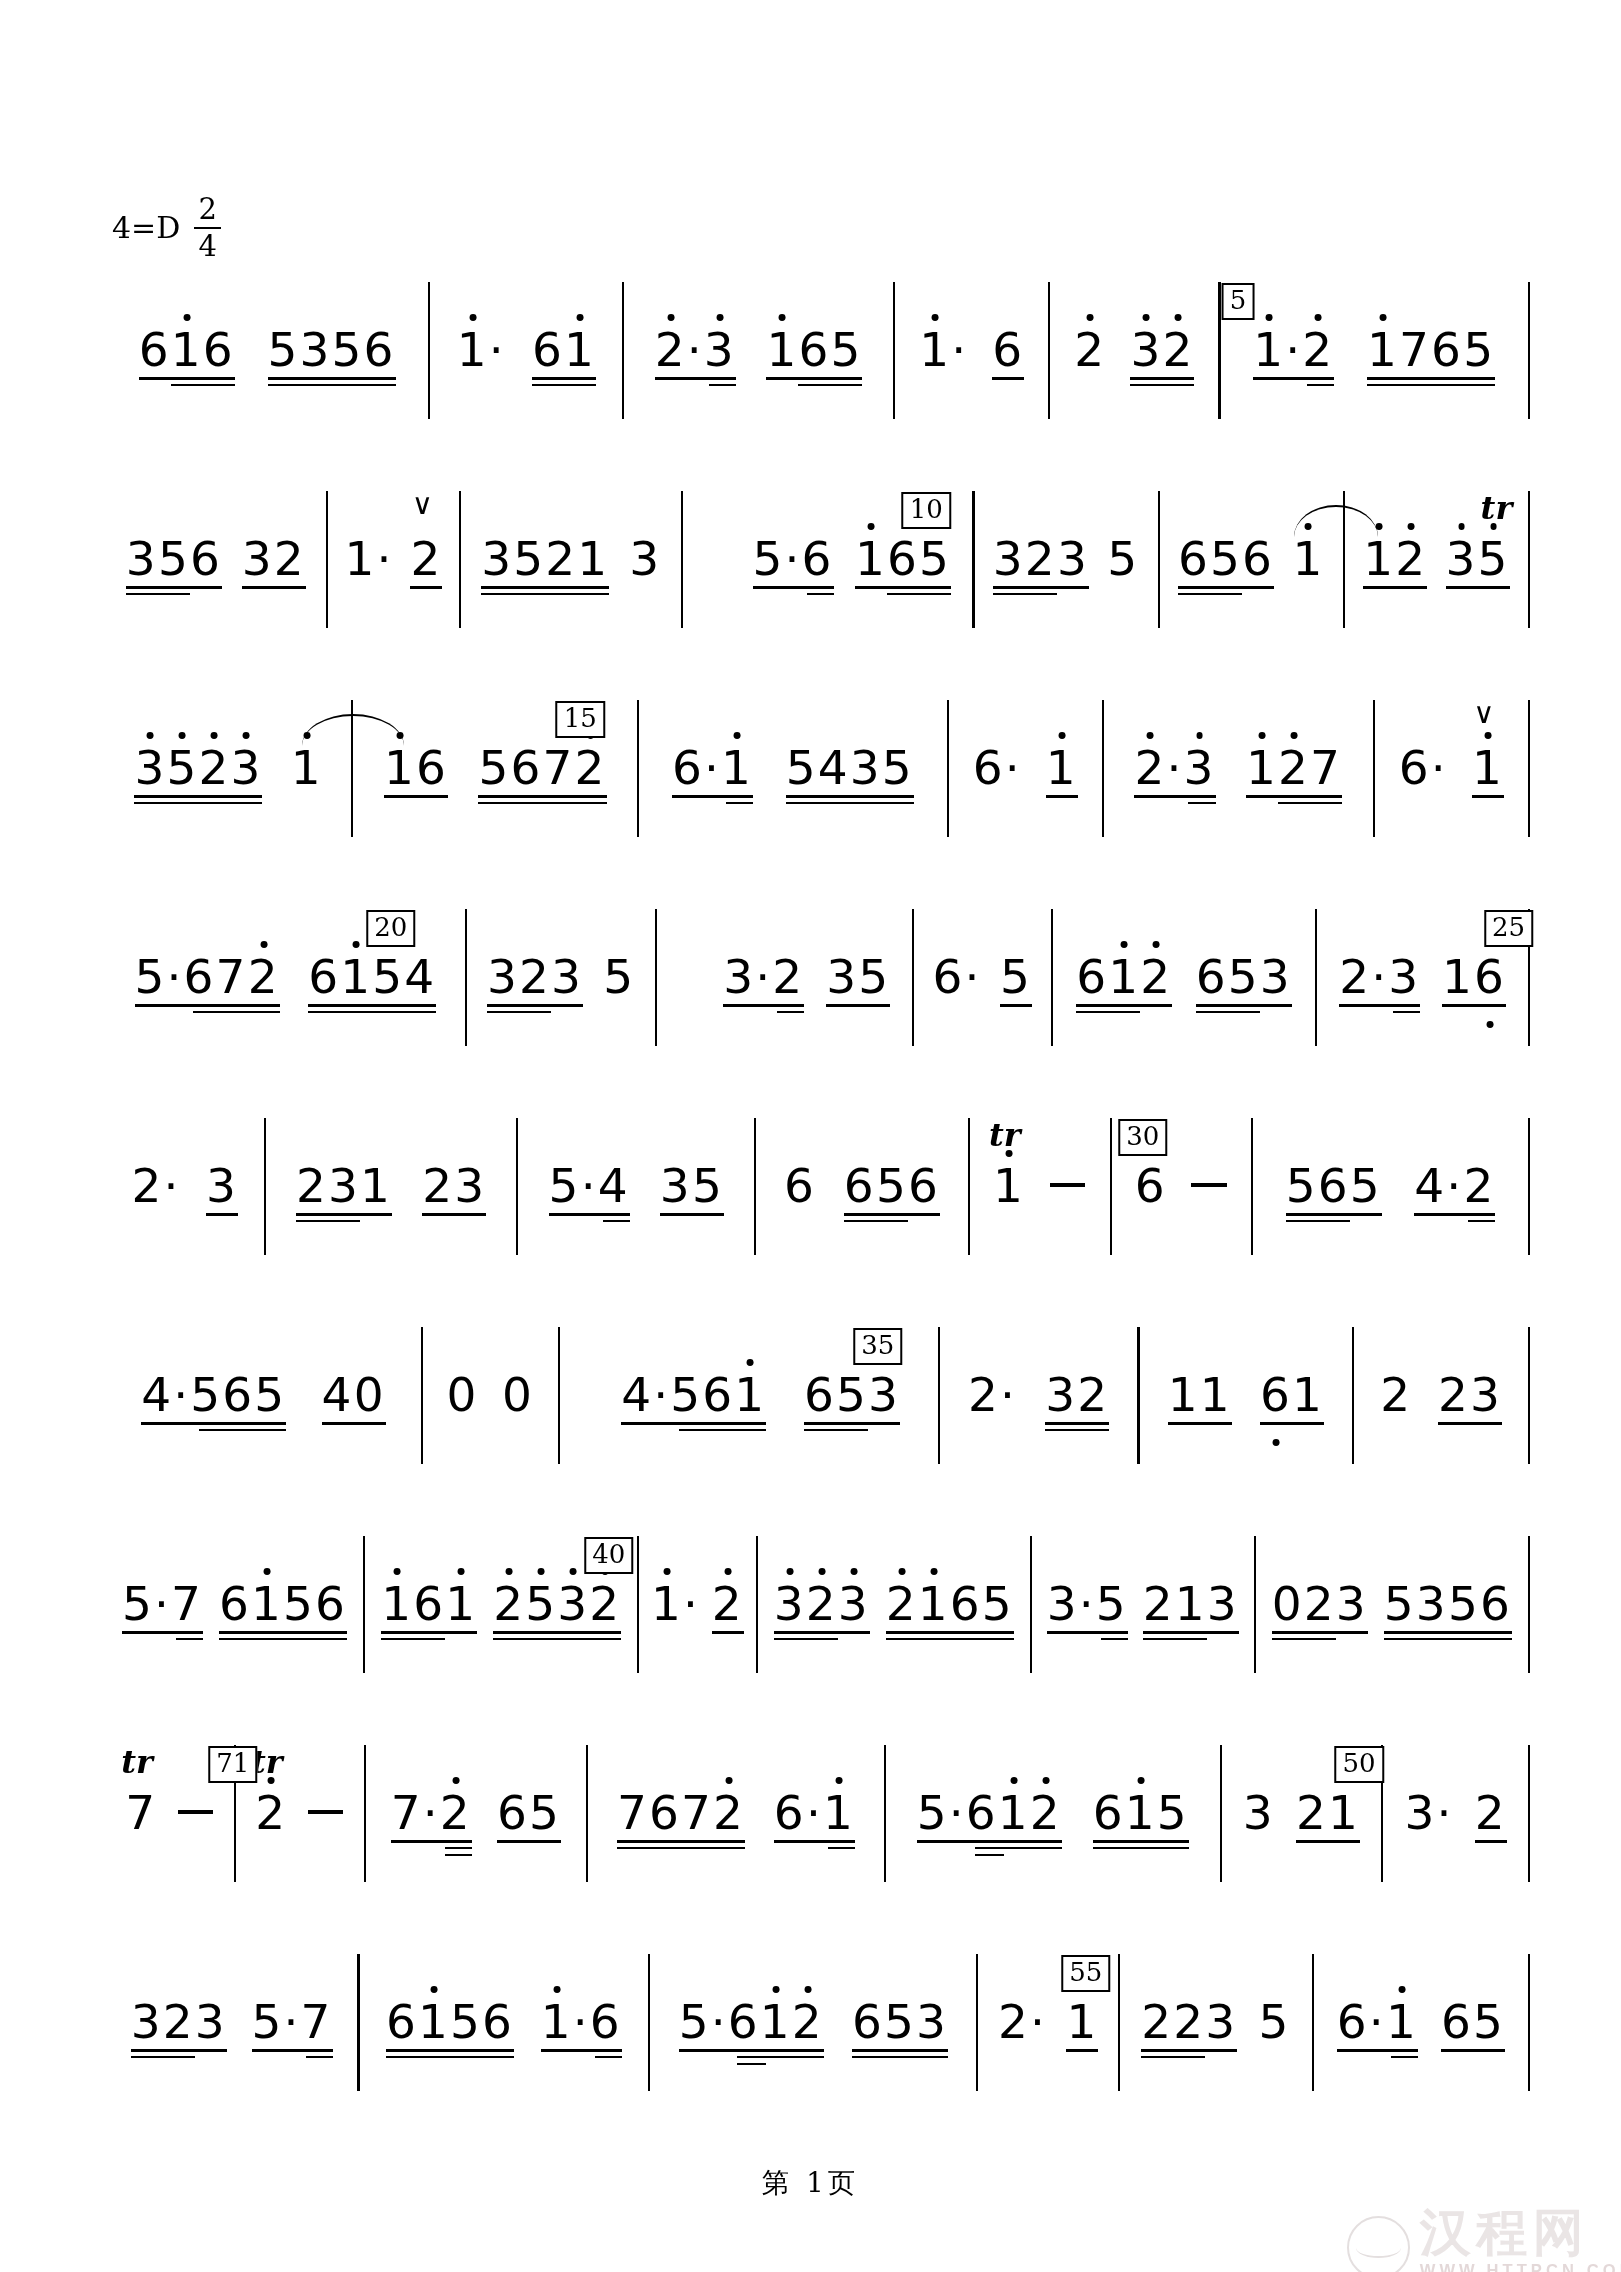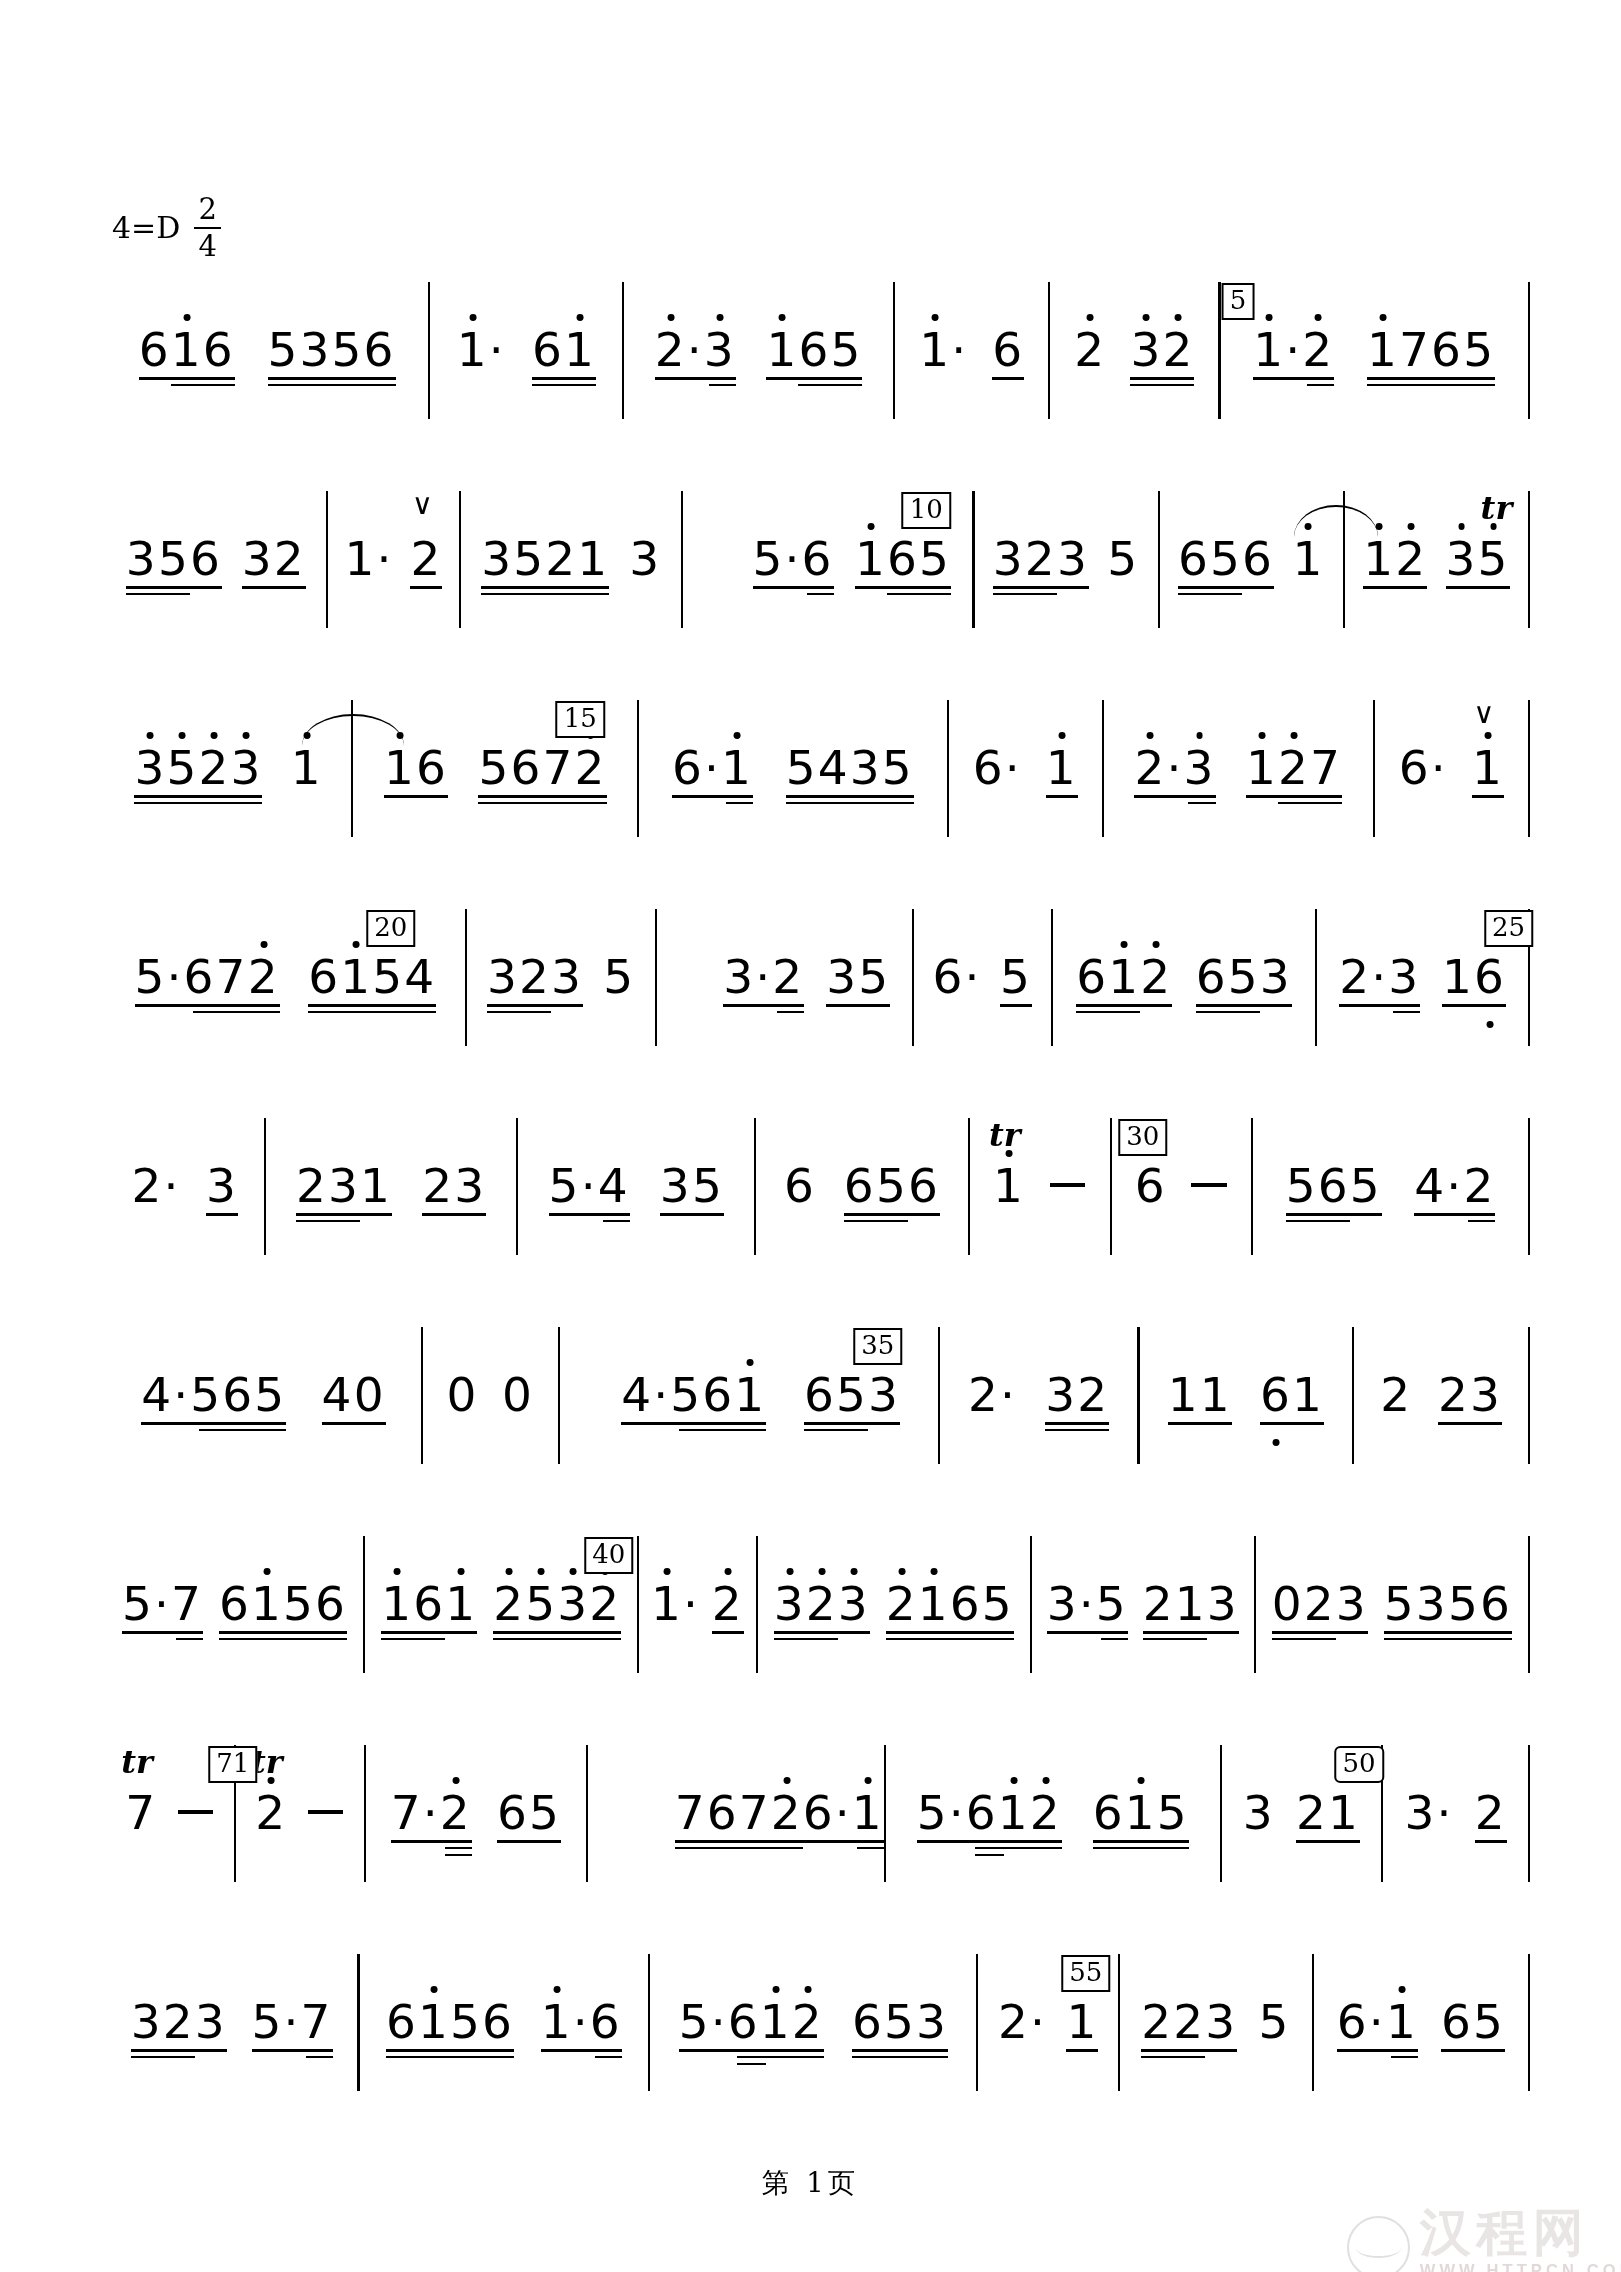--- a/index.html
+++ b/index.html
@@ -337,38 +337,38 @@
           <div class="barline"></div>
           <div class="measure" style="flex-grow: 15;">
             <span class="grp"><span class="ch">0</span><span class="ch">2</span><span class="ch">3</span><i class="ul" style="left: 0%; width: 100%; bottom: -6.2px;"></i><i class="ul" style="left: 0%; width: 66.6667%; bottom: -13px;"></i></span>
             <span class="grp"><span class="ch">5</span><span class="ch">3</span><span class="ch">5</span><span class="ch">6</span><i class="ul" style="left: 0%; width: 100%; bottom: -6.2px;"></i><i class="ul" style="left: 0%; width: 100%; bottom: -13px;"></i></span>
           </div>
           <div class="barline"></div>
         </div>
       </div>
       <div class="line">
         <div class="marker" style="left: 8.9%;">71</div>
-        <div class="marker" style="left: 88%; border-radius: 6px;">50</div>
+        <div class="marker" style="left: 88%;">50</div>
         <div class="measures">
           <div class="measure" style="flex-grow: 10;">
             <span class="grp"><span class="ch">7</span><span class="orn">tr</span></span>
             <span class="grp gdash"></span>
           </div>
           <div class="barline"></div>
           <div class="measure" style="flex-grow: 10;">
             <span class="grp"><span class="ch">2<i class="hid"></i></span><span class="orn">tr</span></span>
             <span class="grp gdash"></span>
           </div>
           <div class="barline"></div>
           <div class="measure" style="flex-grow: 13;">
             <span class="grp"><span class="ch">7</span><span class="ch">·</span><span class="ch">2<i class="hid"></i></span><i class="ul" style="left: 0%; width: 100%; bottom: -6.2px;"></i><i class="ul" style="left: 66.6667%; width: 33.3333%; bottom: -13px;"></i><i class="ul" style="left: 66.6667%; width: 33.3333%; bottom: -20px;"></i></span>
             <span class="grp"><span class="ch">6</span><span class="ch">5</span><i class="ul" style="left: 0%; width: 100%; bottom: -6.2px;"></i></span>
           </div>
           <div class="barline"></div>
-          <div class="measure" style="flex-grow: 15; justify-content: flex-end;">
+          <div class="measure" style="flex-grow: 15;">
             <span class="grp"><span class="ch">7</span><span class="ch">6</span><span class="ch">7</span><span class="ch">2<i class="hid"></i></span><i class="ul" style="left: 0%; width: 100%; bottom: -6.2px;"></i><i class="ul" style="left: 0%; width: 100%; bottom: -13px;"></i></span>
             <span class="grp"><span class="ch">6</span><span class="ch">·</span><span class="ch">1<i class="hid"></i></span><i class="ul" style="left: 0%; width: 100%; bottom: -6.2px;"></i><i class="ul" style="left: 66.6667%; width: 33.3333%; bottom: -13px;"></i></span>
           </div>
           <div class="barline"></div>
           <div class="measure" style="flex-grow: 16;">
             <span class="grp"><span class="ch">5</span><span class="ch">·</span><span class="ch">6</span><span class="ch">1<i class="hid"></i></span><span class="ch">2<i class="hid"></i></span><i class="ul" style="left: 0%; width: 100%; bottom: -6.2px;"></i><i class="ul" style="left: 40%; width: 60%; bottom: -13px;"></i><i class="ul" style="left: 40%; width: 20%; bottom: -20px;"></i></span>
             <span class="grp"><span class="ch">6</span><span class="ch">1<i class="hid"></i></span><span class="ch">5</span><i class="ul" style="left: 0%; width: 100%; bottom: -6.2px;"></i><i class="ul" style="left: 0%; width: 100%; bottom: -13px;"></i></span>
           </div>
           <div class="barline"></div>
           <div class="measure" style="flex-grow: 11;">

